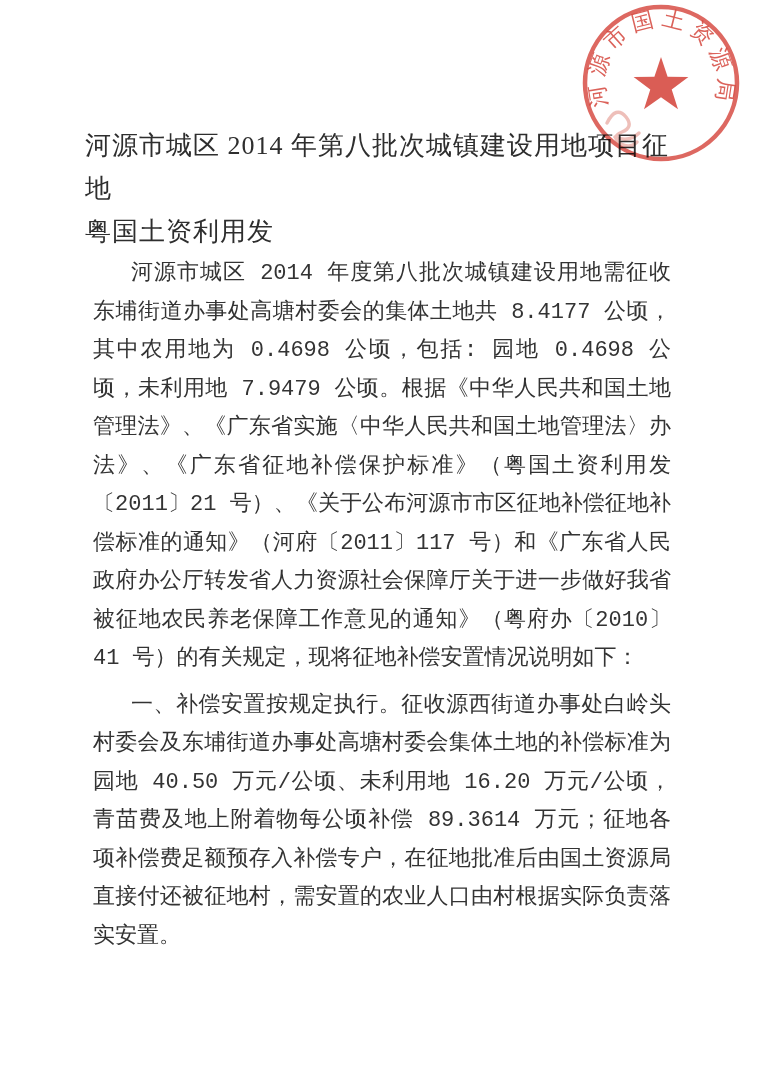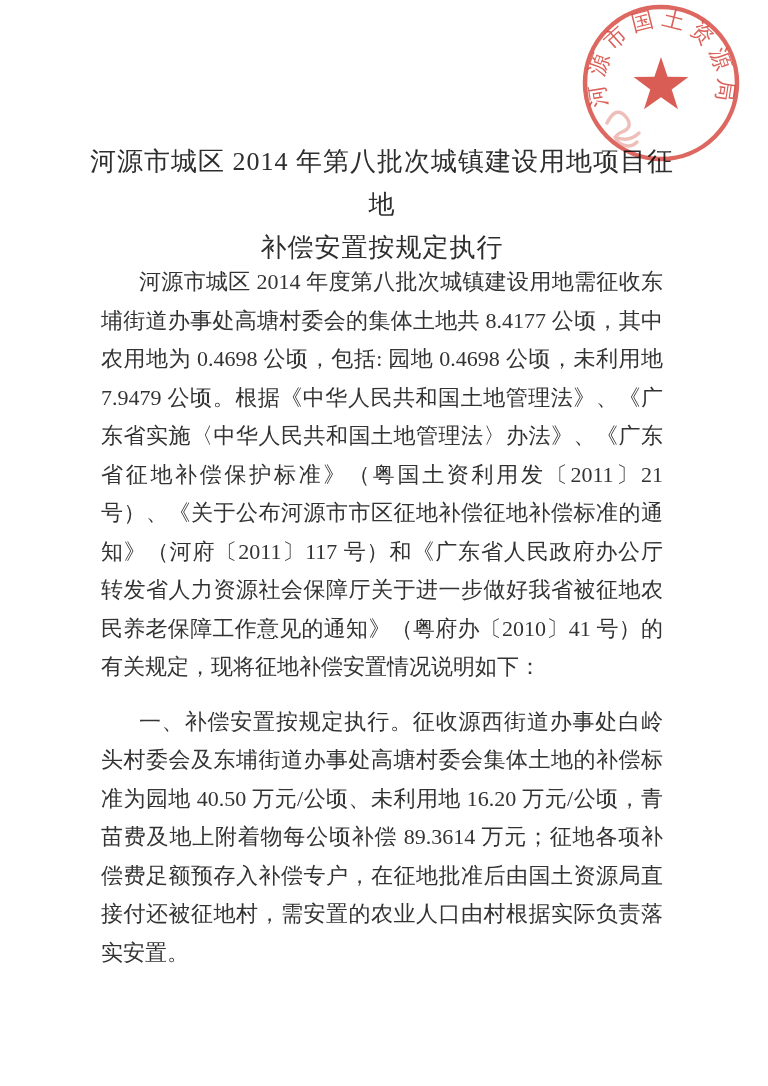--- a/index.html
+++ b/index.html
@@ -8,39 +8,40 @@
     width:768px;height:1086px;
     margin:0 auto;
     background:#ffffff;
     font-family:"Liberation Serif","DejaVu Serif",serif;
     color:#303030;
     overflow:hidden;
     box-sizing:border-box;
   }
   .title-block{
     position:absolute;
-    left:85px;top:140px;width:594px;
-    text-align:center;
+    left:85px;top:124px;width:594px;
+    text-align:left;
     font-size:26px;
     line-height:43px;
     letter-spacing:1px;
     font-weight:normal;
     color:#2e2e2e;
   }
   .body-block{
     position:absolute;
     left:85px;top:247px;width:594px;
     font-size:22px;
     line-height:38.5px;
     text-align:justify;
     color:#333333;
   }
   .body-block p{
-    margin:16px;
+    margin:8px;
     text-indent:38px;
+    font-family:Liberation Mono, monospace;
   }
   .seal{
     position:absolute;
     left:563px;top:-9px;
     width:196px;height:196px;
     mix-blend-mode:multiply;
     pointer-events:none;
   }
   .seal text{
     font-family:"Liberation Serif","DejaVu Serif",serif;
@@ -48,21 +49,21 @@
     letter-spacing:6px;
   }
 </style>
 </head>
 <body>
 
 <div class="page">
 
   <div class="title-block">
     <div>河源市城区 2014 年第八批次城镇建设用地项目征地</div>
-    <div>补偿安置按规定执行</div>
+    <div>粤国土资利用发</div>
   </div>
 
   <div class="body-block">
     <p>河源市城区 2014 年度第八批次城镇建设用地需征收东埔街道办事处高塘村委会的集体土地共 8.4177 公顷，其中农用地为 0.4698 公顷，包括: 园地 0.4698 公顷，未利用地 7.9479 公顷。根据《中华人民共和国土地管理法》、《广东省实施〈中华人民共和国土地管理法〉办法》、《广东省征地补偿保护标准》（粤国土资利用发〔2011〕21 号）、《关于公布河源市市区征地补偿征地补偿标准的通知》（河府〔2011〕117 号）和《广东省人民政府办公厅转发省人力资源社会保障厅关于进一步做好我省被征地农民养老保障工作意见的通知》（粤府办〔2010〕41 号）的有关规定，现将征地补偿安置情况说明如下：</p>
     <p>一、补偿安置按规定执行。征收源西街道办事处白岭头村委会及东埔街道办事处高塘村委会集体土地的补偿标准为园地 40.50 万元/公顷、未利用地 16.20 万元/公顷，青苗费及地上附着物每公顷补偿 89.3614 万元；征地各项补偿费足额预存入补偿专户，在征地批准后由国土资源局直接付还被征地村，需安置的农业人口由村根据实际负责落实安置。</p>
   </div>
 
   <svg class="seal" viewBox="0 0 196 196" xmlns="http://www.w3.org/2000/svg">
 
     <circle cx="98" cy="92" r="76" fill="none" stroke-width="4.5" opacity="0.82" stroke="#d5473e"></circle>

